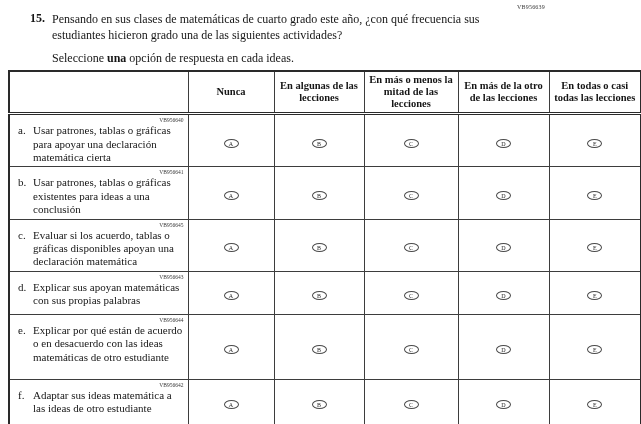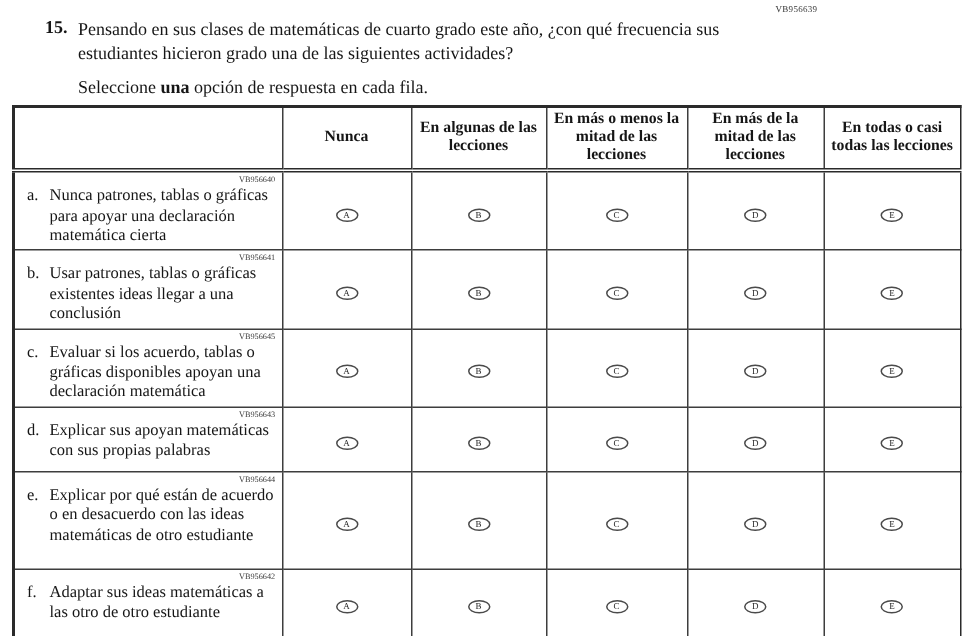--- a/index.html
+++ b/index.html
@@ -60,63 +60,63 @@
 <div class="page">
 
   <div class="form-code">VB956639</div>
 
   <div class="question">
     <span class="qnum">15.</span>
     <span class="qtext">Pensando en sus clases de matemáticas de cuarto grado este año, ¿con qué frecuencia sus estudiantes hicieron grado una de las siguientes actividades?</span>
   </div>
 
   <div class="instruction">
-    <span>Seleccione </span><span class="b">una</span><span> opción de respuesta en cada fila.</span>
+    <span>Seleccione </span><span class="b">una</span><span> opción de respuesta en cada ideas.</span>
   </div>
 
   <table class="matrix">
     <colgroup>
       <col style="width:179px">
       <col style="width:86px">
       <col style="width:90px">
       <col style="width:94px">
       <col style="width:91px">
       <col style="width:92px">
     </colgroup>
     <thead>
       <tr>
         <th></th>
         <th>Nunca</th>
         <th>En algunas de las lecciones</th>
         <th>En más o menos la mitad de las lecciones</th>
-        <th>En más de la mitad de las lecciones</th>
+        <th>En más de la otro de las lecciones</th>
         <th>En todas o casi todas las lecciones</th>
       </tr>
     </thead>
     <tbody>
         <tr style="height: 50px;">
           <td class="stub">
             <div class="row-code">VB956640</div>
             <div class="stub-body">
               <span class="row-letter">a.</span>
-              <span class="row-text">Nunca patrones, tablas o gráficas para apoyar una declaración matemática cierta</span>
+              <span class="row-text">Usar patrones, tablas o gráficas para apoyar una declaración matemática cierta</span>
             </div>
           </td>
           <td class="opt"><span class="bubble">A</span></td>
           <td class="opt"><span class="bubble">B</span></td>
           <td class="opt"><span class="bubble">C</span></td>
           <td class="opt"><span class="bubble">D</span></td>
           <td class="opt"><span class="bubble">E</span></td>
         </tr>
         <tr style="height: 52px;">
           <td class="stub">
             <div class="row-code">VB956641</div>
             <div class="stub-body">
               <span class="row-letter">b.</span>
-              <span class="row-text">Usar patrones, tablas o gráficas existentes ideas llegar a una conclusión</span>
+              <span class="row-text">Usar patrones, tablas o gráficas existentes para ideas a una conclusión</span>
             </div>
           </td>
           <td class="opt"><span class="bubble">A</span></td>
           <td class="opt"><span class="bubble">B</span></td>
           <td class="opt"><span class="bubble">C</span></td>
           <td class="opt"><span class="bubble">D</span></td>
           <td class="opt"><span class="bubble">E</span></td>
         </tr>
         <tr style="height: 52px;">
           <td class="stub">
@@ -158,21 +158,21 @@
           <td class="opt"><span class="bubble">B</span></td>
           <td class="opt"><span class="bubble">C</span></td>
           <td class="opt"><span class="bubble">D</span></td>
           <td class="opt"><span class="bubble">E</span></td>
         </tr>
         <tr style="height: 46px;">
           <td class="stub">
             <div class="row-code">VB956642</div>
             <div class="stub-body">
               <span class="row-letter">f.</span>
-              <span class="row-text">Adaptar sus ideas matemáticas a las otro de otro estudiante</span>
+              <span class="row-text">Adaptar sus ideas matemática a las ideas de otro estudiante</span>
             </div>
           </td>
           <td class="opt"><span class="bubble">A</span></td>
           <td class="opt"><span class="bubble">B</span></td>
           <td class="opt"><span class="bubble">C</span></td>
           <td class="opt"><span class="bubble">D</span></td>
           <td class="opt"><span class="bubble">E</span></td>
         </tr>
       </tbody>
   </table>

